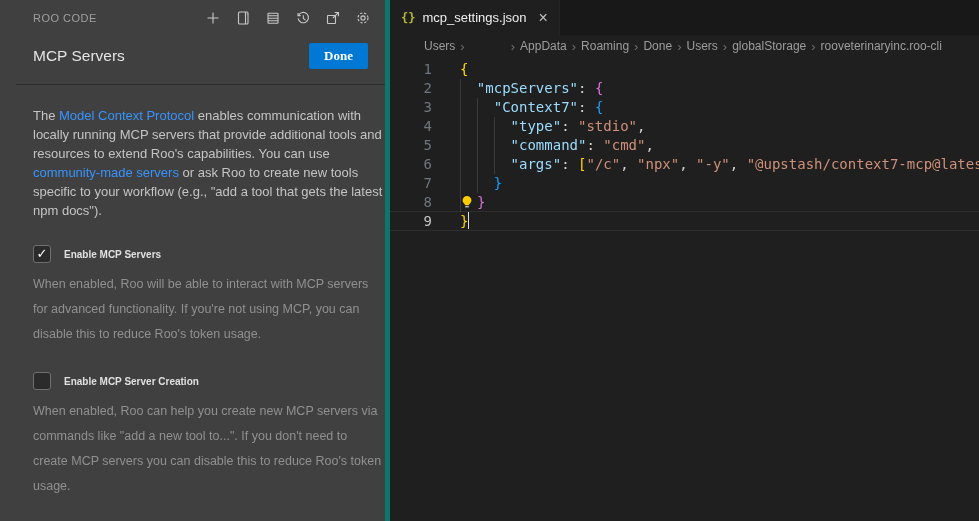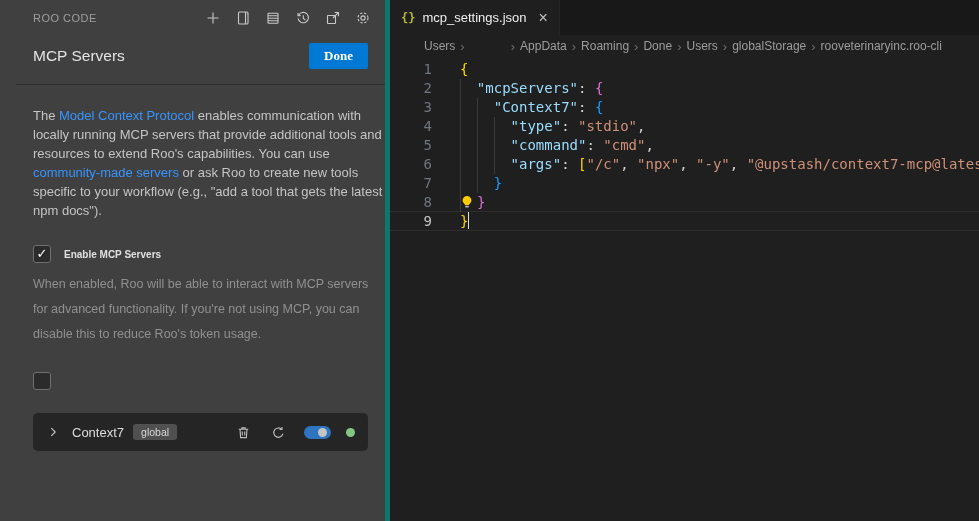--- a/index.html
+++ b/index.html
@@ -197,21 +197,23 @@
     <p class="intro" id="intro-paragraph"><span>The </span><a>Model Context Protocol</a><span> enables communication with locally running MCP servers that provide additional tools and resources to extend Roo's capabilities. You can use </span><a>community-made servers</a><span> or ask Roo to create new tools specific to your workflow (e.g., "add a tool that gets the latest npm docs").</span></p>
 
     <div class="check-row">
       <span class="checkbox" id="cb-servers">✓</span>
       <span class="check-label">Enable MCP Servers</span>
     </div>
     <p class="check-desc">When enabled, Roo will be able to interact with MCP servers for advanced functionality. If you're not using MCP, you can disable this to reduce Roo's token usage.</p>
 
     <div class="check-row">
       <span class="checkbox" id="cb-creation"></span>
-    </div>
+      <span class="check-label">Enable MCP Server Creation</span>
+    </div>
+    <p class="check-desc">When enabled, Roo can help you create new MCP servers via commands like "add a new tool to...". If you don't need to create MCP servers you can disable this to reduce Roo's token usage.</p>
 
     <div class="server-card">
       <span class="chev">
         <svg viewBox="0 0 16 16">
             <path d="M6 3.5l4.5 4.5L6 12.5"></path>
           </svg>
       </span>
       <span class="server-name">Context7</span>
       <span class="server-badge">global</span>
       <span class="server-spacer"></span>

